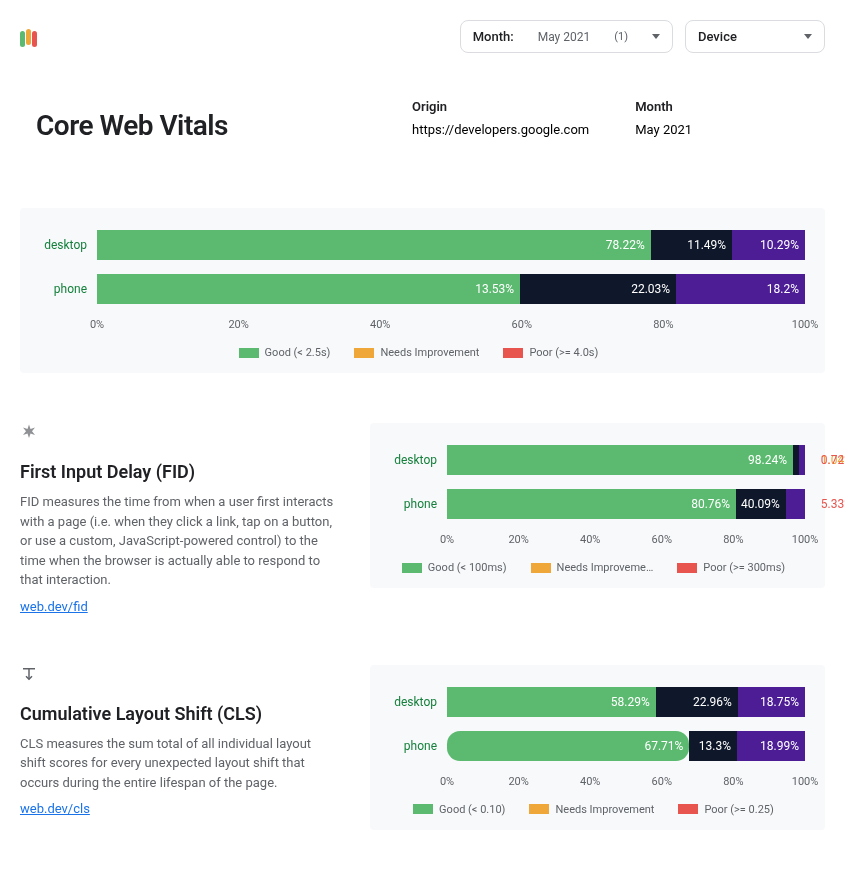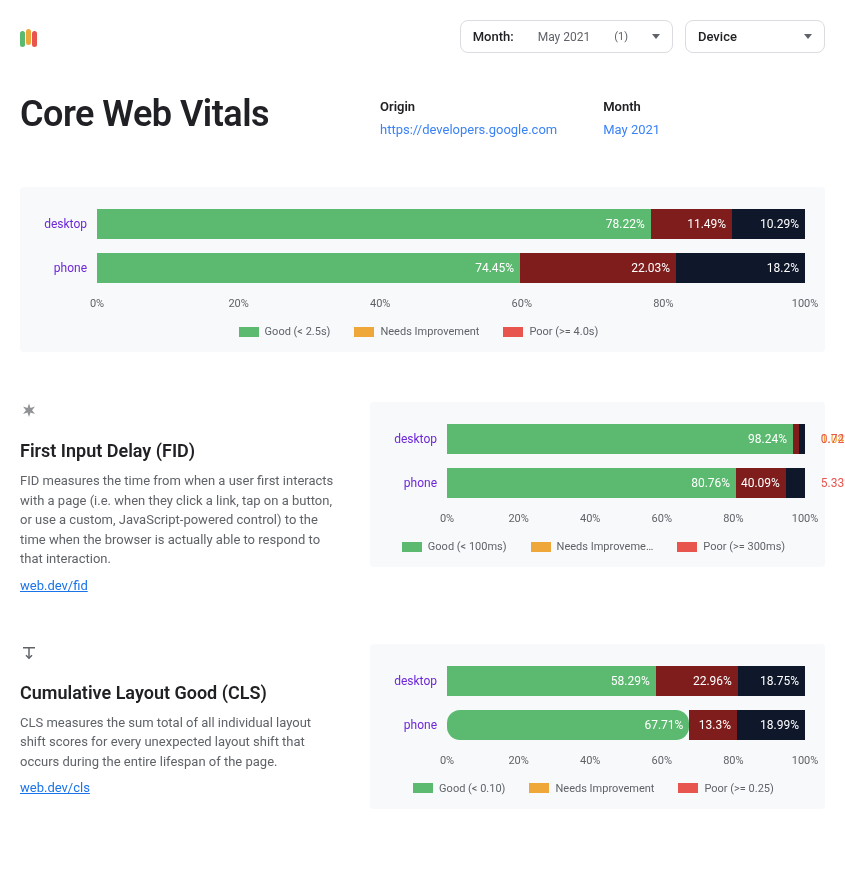--- a/index.html
+++ b/index.html
@@ -34,60 +34,60 @@
     min-width: 140px;
     justify-content: space-between;
     cursor: pointer;
   }
   .filter-label { color: #202124; font-weight: 500; }
   .filter-value { color: #5f6368; font-size: 12px; }
   .filter-count { color: #5f6368; font-size: 11px; margin-left: auto; }
   .caret { width: 0; height: 0; border-left: 4px solid transparent; border-right: 4px solid transparent; border-top: 5px solid #5f6368; }
 
   .header-row { display: flex; align-items: flex-start; margin-bottom: 50px; gap: 40px; }
-  .page-title { font-size: 36px; font-weight: 600; margin: 0; flex: 0 0 320px; letter-spacing: -0.5px; }
+  .page-title { font-size: 28px; font-weight: 600; margin: 16px; flex: 0 0 320px; letter-spacing: -0.5px; }
   .meta { display: flex; gap: 46px; padding-top: 6px; }
   .meta-block .meta-label { font-size: 13px; font-weight: 600; margin-bottom: 8px; }
-  .meta-block .meta-value { font-size: 13px; color: #3b82f6; }
+  .meta-block .meta-value { font-size: 13px; color: #000000; }
 
   .metric-section { display: flex; gap: 30px; margin-bottom: 50px; align-items: flex-start; }
   .metric-info { flex: 0 0 320px; }
   .metric-icon { font-size: 16px; color: #5f6368; margin-bottom: 18px; height: 20px; }
   .metric-title { font-size: 18px; font-weight: 600; margin: 0 0 10px 0; }
   .metric-desc { font-size: 13px; color: #5f6368; line-height: 1.5; margin: 0 0 6px 0; }
   .metric-link { font-size: 13px; color: #1a73e8; text-decoration: underline; }
 
   .chart-panel {
     flex: 1;
     background: #f8f9fa;
     padding: 22px 20px 14px 12px;
     border-radius: 4px;
   }
   .chart-row { display: flex; align-items: center; margin-bottom: 14px; }
-  .chart-row-label { flex: 0 0 65px; text-align: right; font-size: 12px; color: #6d28d9; padding-right: 10px; }
+  .chart-row-label { flex: 0 0 65px; text-align: right; font-size: 12px; color: #15803d; padding-right: 10px; }
   .bar-track {
     flex: 1;
     display: flex;
     height: 30px;
     position: relative;
   }
   .seg {
     height: 100%;
     display: flex;
     align-items: center;
     justify-content: flex-end;
     padding-right: 6px;
     font-size: 12px;
     color: #fff;
     white-space: nowrap;
     overflow: visible;
   }
   .seg.good  { background: #5bba6f; }
-  .seg.ni    { background: #7f1d1d; }
-  .seg.poor  { background: #0f172a; }
+  .seg.ni    { background: #0f172a; }
+  .seg.poor  { background: #4c1d95; }
   .seg .outside { position: absolute; color: #e8554e; font-size: 12px; }
 
   .axis { display: flex; margin-left: 65px; position: relative; height: 18px; }
   .axis .tick { position: absolute; font-size: 11px; color: #5f6368; transform: translateX(-50%); }
 
   .legend { display: flex; justify-content: center; gap: 24px; margin-top: 10px; }
   .legend-item { display: flex; align-items: center; gap: 6px; font-size: 11px; color: #5f6368; }
   .swatch { width: 20px; height: 10px; }
   .swatch.good { background: #5bba6f; }
   .swatch.ni   { background: #f0a73a; }
@@ -137,21 +137,21 @@
           <div class="chart-row-label">desktop</div>
           <div class="bar-track">
             <div class="seg good" style="width: 78.22%;">78.22%</div>
             <div class="seg ni" style="width: 11.49%;">11.49%</div>
             <div class="seg poor" style="width: 10.29%;">10.29%</div>
           </div>
         </div>
         <div class="chart-row">
           <div class="chart-row-label">phone</div>
           <div class="bar-track">
-            <div class="seg good" style="width: 59.77%;">74.45%</div>
+            <div class="seg good" style="width: 59.77%;">13.53%</div>
             <div class="seg ni" style="width: 22.03%;">22.03%</div>
             <div class="seg poor" style="width: 18.2%;">18.2%</div>
           </div>
         </div>
         <div class="axis">
           <div class="tick" style="left: 0%;">0%</div>
           <div class="tick" style="left: 20%;">20%</div>
           <div class="tick" style="left: 40%;">40%</div>
           <div class="tick" style="left: 60%;">60%</div>
           <div class="tick" style="left: 80%;">80%</div>
@@ -222,21 +222,21 @@
             <span>Poor (&gt;= 300ms)</span>
           </div>
         </div>
       </div>
     </div>
     <div class="metric-section">
       <div class="metric-info"><div class="metric-icon"><svg width="18" height="18" viewBox="0 0 24 24" fill="none" stroke="#5f6368" stroke-width="2">
             <line x1="4" y1="5" x2="20" y2="5"></line>
             <line x1="12" y1="5" x2="12" y2="19"></line>
             <polyline points="8,15 12,19 16,15"></polyline>
-          </svg></div><h3 class="metric-title">Cumulative Layout Good (CLS)</h3><p class="metric-desc">CLS measures the sum total of all individual layout shift scores for every unexpected layout shift that occurs during the entire lifespan of the page.</p><a class="metric-link" href="#">web.dev/cls</a></div>
+          </svg></div><h3 class="metric-title">Cumulative Layout Shift (CLS)</h3><p class="metric-desc">CLS measures the sum total of all individual layout shift scores for every unexpected layout shift that occurs during the entire lifespan of the page.</p><a class="metric-link" href="#">web.dev/cls</a></div>
       <div class="chart-panel">
         <div class="chart-row">
           <div class="chart-row-label">desktop</div>
           <div class="bar-track">
             <div class="seg good" style="width: 58.29%;">58.29%</div>
             <div class="seg ni" style="width: 22.96%;">22.96%</div>
             <div class="seg poor" style="width: 18.75%;">18.75%</div>
           </div>
         </div>
         <div class="chart-row">

